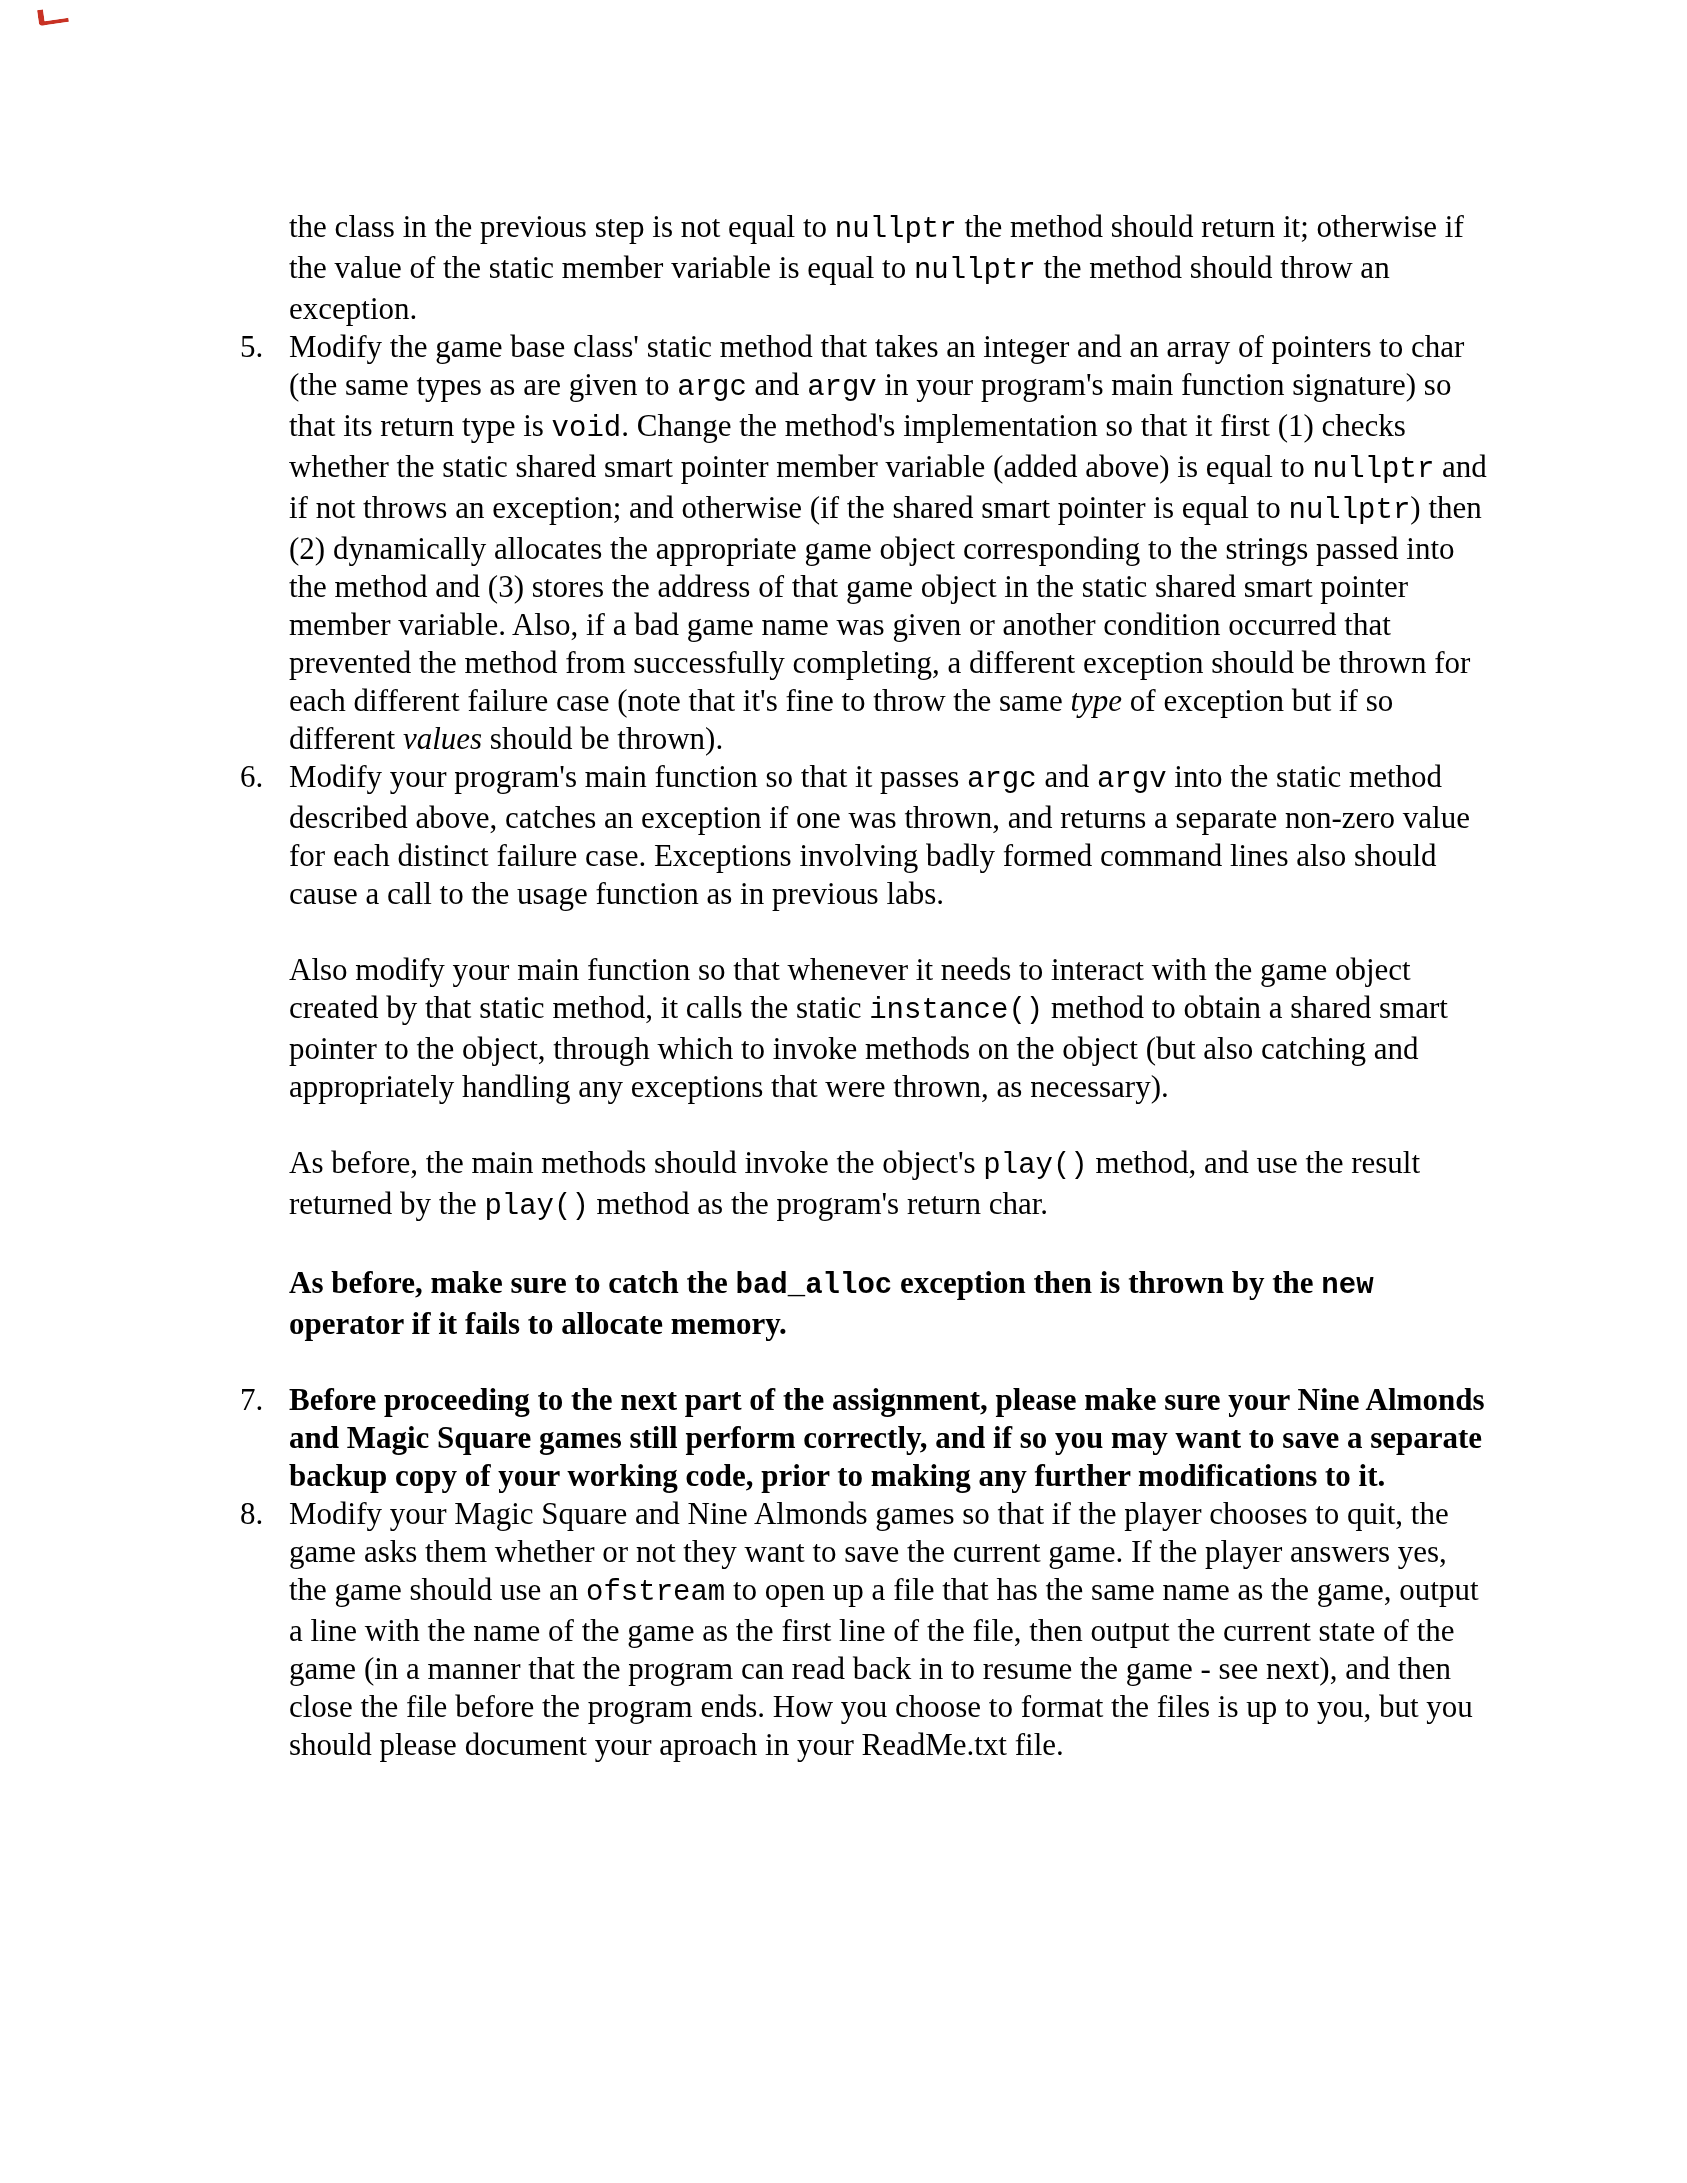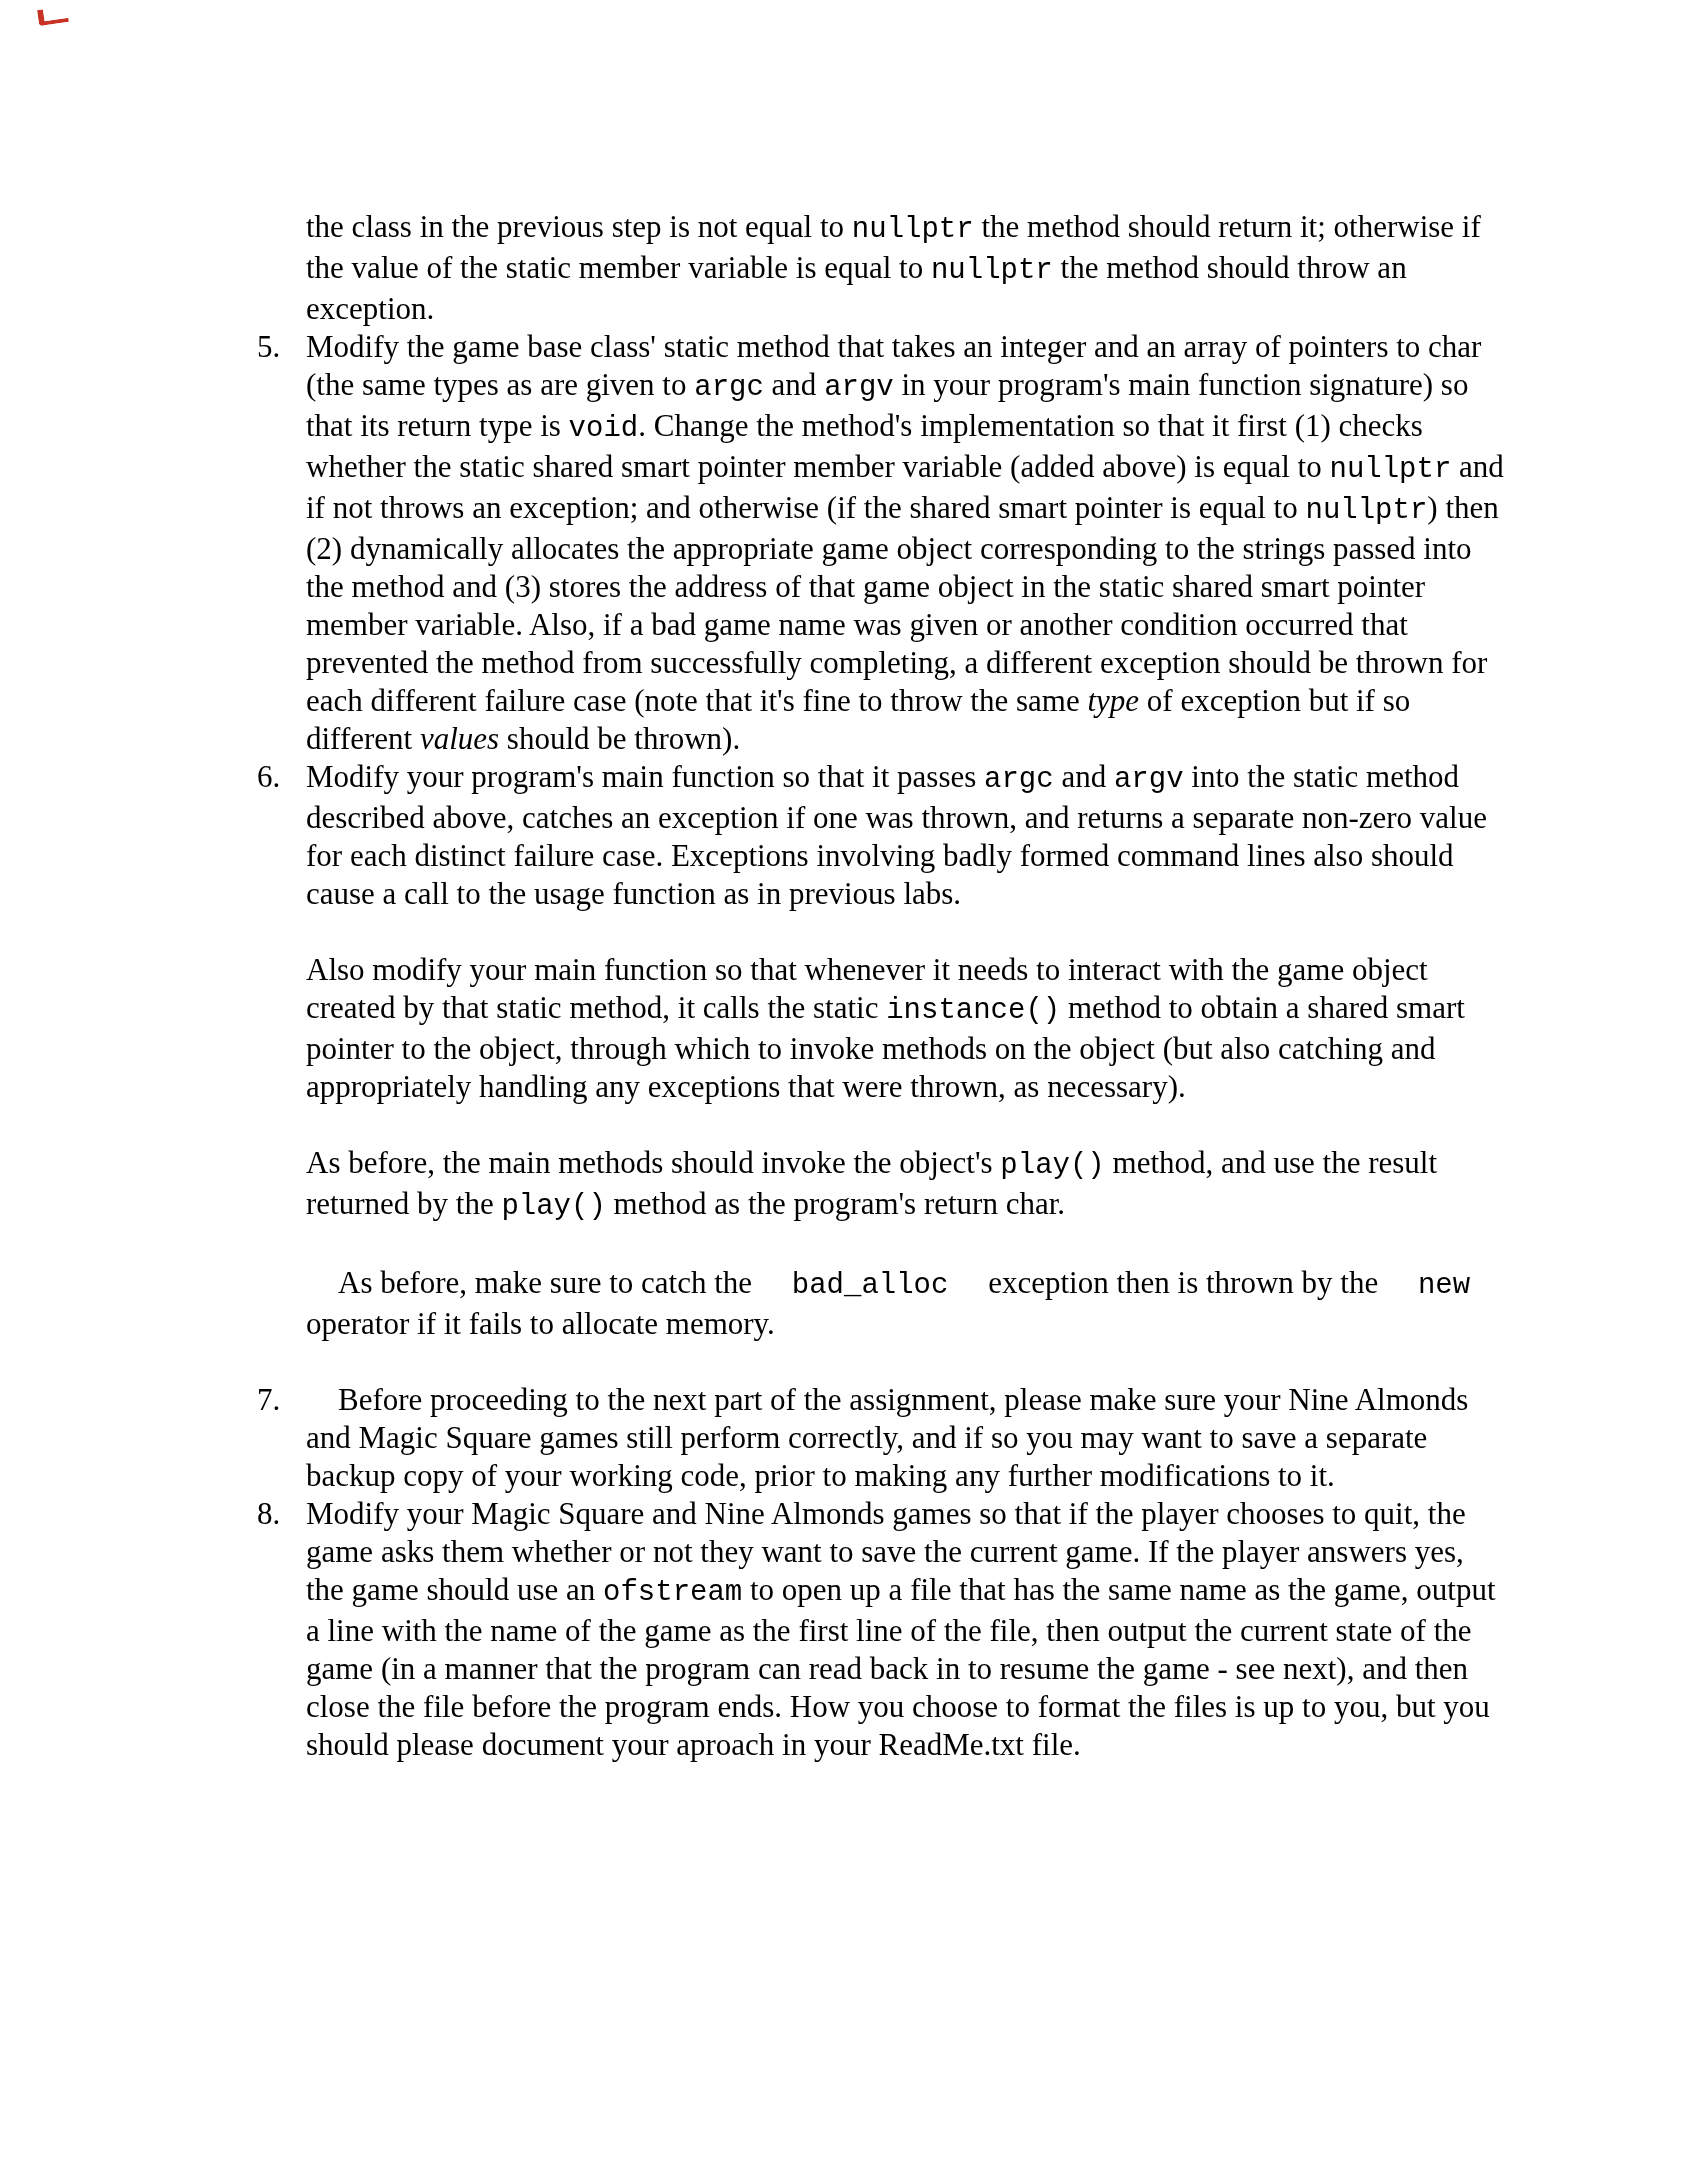--- a/index.html
+++ b/index.html
@@ -24,21 +24,21 @@
     width: 30px;
     height: 16px;
     border-left: 6px solid #c83224;
     border-bottom: 4.6px solid #c83224;
     border-bottom-left-radius: 4px;
     transform: rotate(-8deg);
   }
 
   .doc-body {
     position: absolute;
-    left: 257px;
+    left: 240px;
     top: 208px;
     width: 1252px;
   }
 
   .block {
     position: relative;
     padding-left: 49px;
     text-align: left;
   }
 
@@ -48,21 +48,21 @@
     position: absolute;
     left: 0;
     top: 0;
   }
 
   .code {
     font-family: "Liberation Mono", "DejaVu Sans Mono", monospace;
     font-size: 29px;
   }
 
-  .bold { font-weight: normal; margin-left: 32px; }
+  .bold { font-weight: bold; }
   .italic { font-style: italic; }
 
   .heading {
     font-weight: bold;
     font-size: 38px;
     line-height: 45px;
     margin: 38px 0 38px 49px;
   }
 </style>
 </head>

